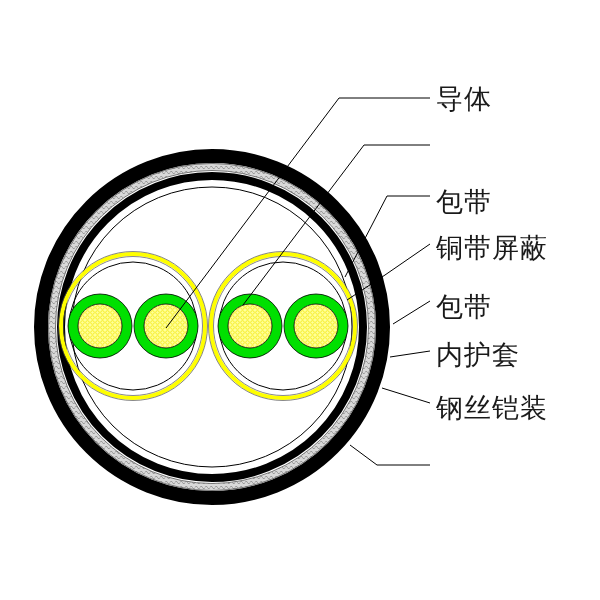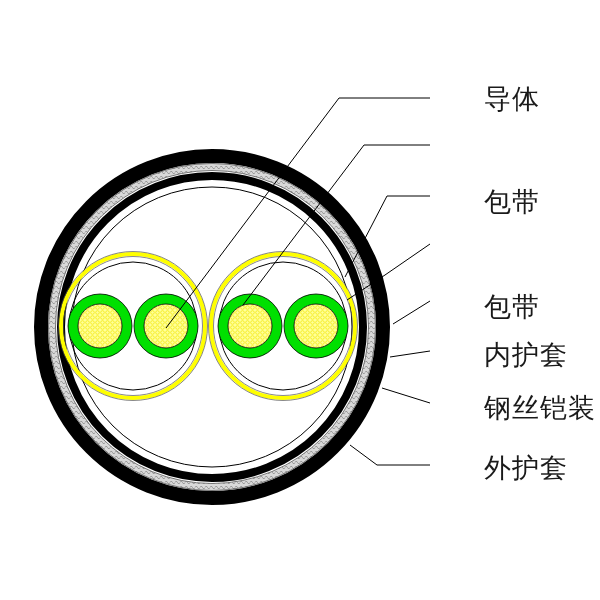--- a/index.html
+++ b/index.html
@@ -6,21 +6,20 @@
     #canvas { position: relative; width: 600px; height: 600px; overflow: hidden; background: #ffffff; }
     svg { position: absolute; left: 0; top: 0; }
     .label {
       position: absolute;
       font-family: "DejaVu Sans", sans-serif;
       font-size: 27px;
       color: #1a1a1a;
       line-height: 1;
       white-space: nowrap;
       letter-spacing: 1px;
-      margin-left: 48px;
     }
   </style>
 </head>
 <body>
 
 <div id="canvas">
   <svg width="600" height="600" viewBox="0 0 600 600">
     <defs>
       <pattern id="armourPat" width="5" height="5" patternUnits="userSpaceOnUse">
         <rect width="5" height="5" fill="#d9d9d9"></rect>
@@ -75,17 +74,17 @@
       <polyline points="347,300 385,275 430,244"></polyline>
       <polyline points="393,324 430,301"></polyline>
       <polyline points="390,357 430,351"></polyline>
       <polyline points="382,388 430,403"></polyline>
       <polyline points="350,445 377,465 430,465"></polyline>
     </g>
   </svg>
 
   <div class="label" style="left:436px; top:85px;">导体</div>
   <div class="label" style="left:436px; top:188px;">包带</div>
+  <div class="label" style="left:436px; top:234px;">铜带屏蔽</div>
   <div class="label" style="left:436px; top:293px;">包带</div>
   <div class="label" style="left:436px; top:394px;">钢丝铠装</div>
   <div class="label" style="left:436px; top:341px;">内护套</div>
-  <div class="label" style="left:436px; top:454px;">外护套</div>
 </div>
 
 </body></html>

